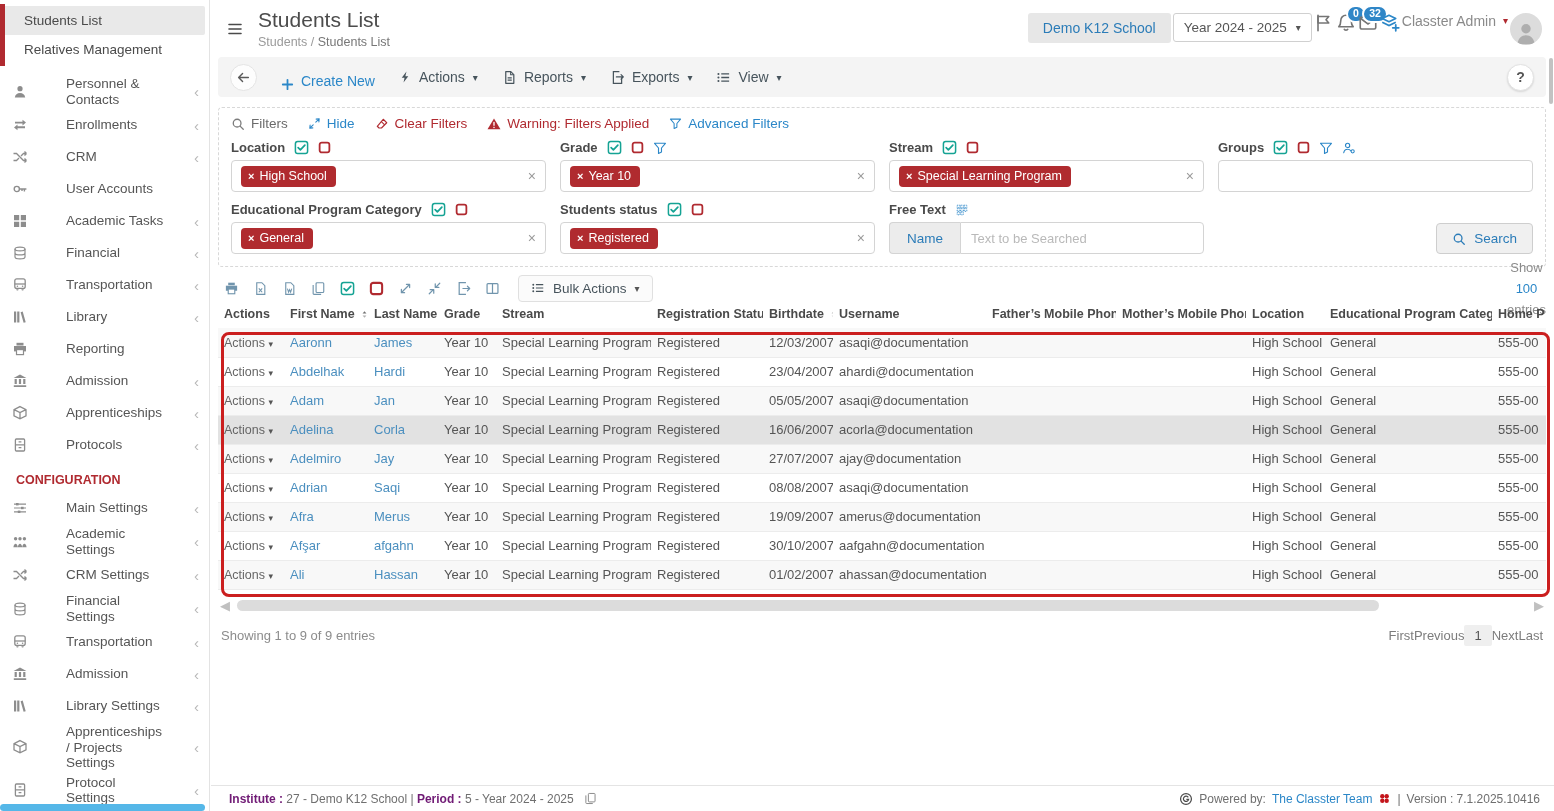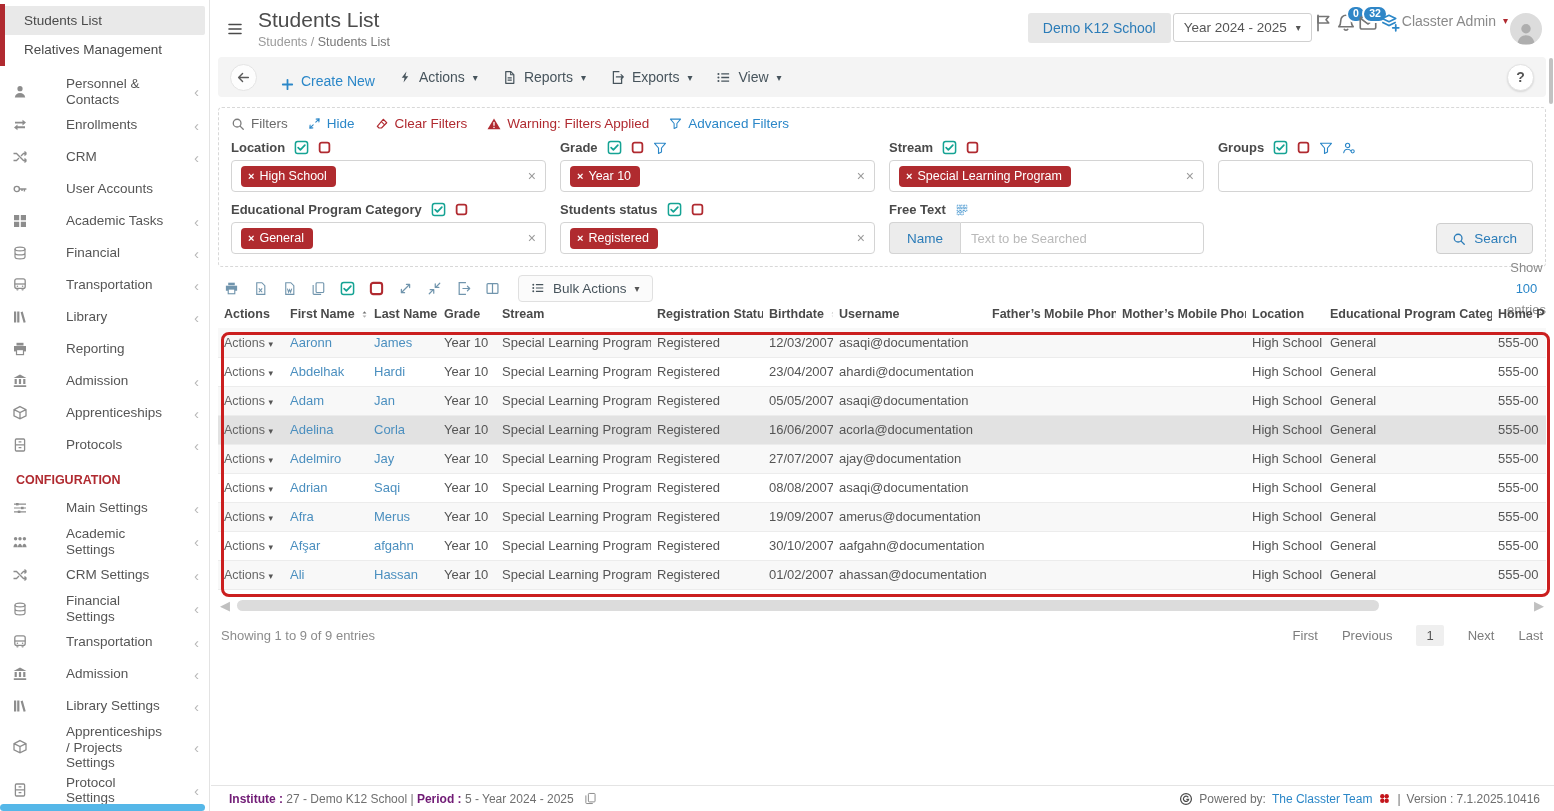--- a/index.html
+++ b/index.html
@@ -107,21 +107,21 @@
   .act-dd { color:#666; font-size:12.5px; cursor:pointer; }
   .act-dd .caret { font-size:9px; color:#555; }
   .red-frame { position:absolute; left:11px; right:4px; top:61px; height:265px; border:3px solid #cb1f1f; border-radius:8px; pointer-events:none; z-index:5; }
 
   .hscroll { display:flex; align-items:center; gap:7px; margin-top:9px; padding:0 2px; }
   .hs-arrow { color:#c0c0c0; font-size:13px; cursor:pointer; line-height:1; }
   .hs-track { width:1142px; height:11px; background:#dcdcdc; border-radius:6px; cursor:pointer; }
   .hs-right { margin-left:auto; }
 
   .pagefoot { display:flex; align-items:center; margin-top:13px; padding:0 3px; font-size:13px; color:#8c8c8c; }
-  .pager { margin-left:auto; display:flex; align-items:center; gap:24px; color:#7c7c7c; }
+  .pager { margin-left:auto; display:flex; align-items:center; color:#7c7c7c; }
   .pager span { cursor:pointer; }
   .page-cur { background:#efefef; padding:3px 10px; border-radius:2px; color:#555; }
 
   
   .footer { position:absolute; left:211px; right:0; bottom:0; height:26px; background:#fff; border-top:1px solid #e4e4e4; display:flex; align-items:center; padding:0 14px 0 18px; font-size:12px; color:#6f6f6f; }
   .footer b { color:#701a75; }
   .f-copy { color:#8a8a8a; width:13px; height:13px; margin-left:10px; cursor:pointer; }
   .f-right { margin-left:auto; display:flex; align-items:center; gap:6px; }
   .f-right .glink { color:#2b87c8; cursor:pointer; }
   .f-g { color:#4a4a4a; width:14px; height:14px; }

